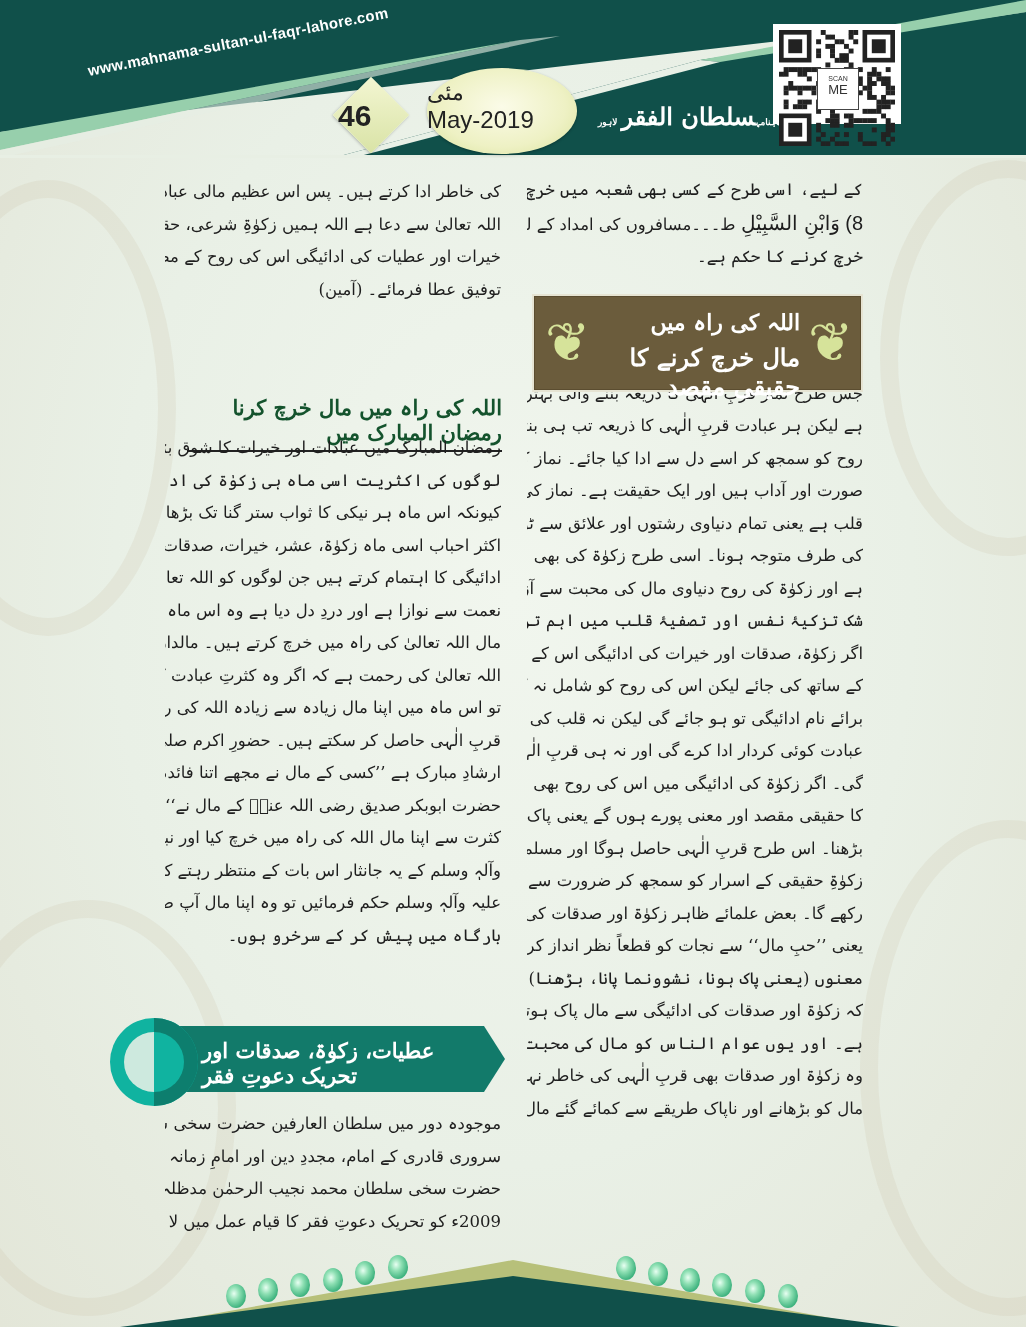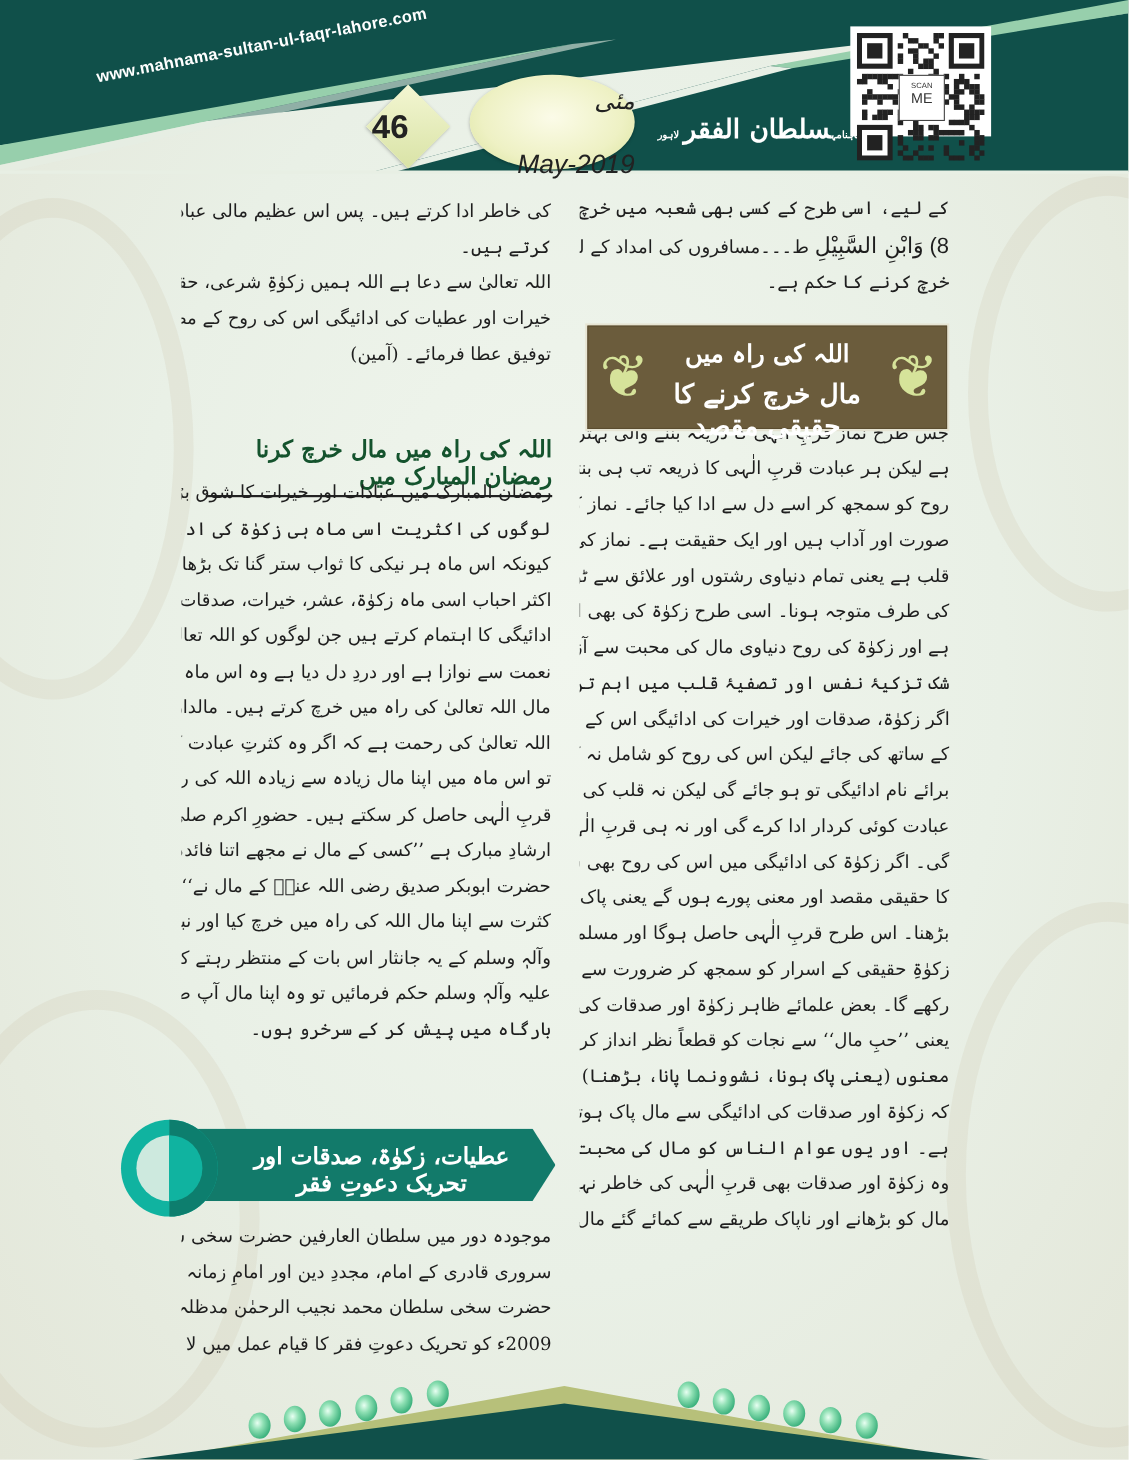--- a/index.html
+++ b/index.html
@@ -9,54 +9,54 @@
     font-family: "DejaVu Sans", sans-serif;
   }
   .bg-swirl { position:absolute; border-radius:50%; border:18px solid rgba(200,190,160,0.18); pointer-events:none; }
   
   .hdr { position:absolute; left:0; top:0; width:1026px; height:160px; }
   .hdr svg { position:absolute; left:0; top:0; }
   .url { position:absolute; left:88px; top:62px; color:#ffffff; font-family:"Liberation Sans", sans-serif; font-weight:bold; font-size:15px; transform:rotate(-11deg); transform-origin:left center; letter-spacing:0.3px; }
   .pagenum { position:absolute; left:338px; top:82px; width:68px; height:68px; }
   .pagenum .diamond { position:absolute; left:6px; top:6px; width:54px; height:54px; transform:rotate(45deg); background:linear-gradient(135deg,#f3f6d2,#d9e3a6); box-shadow:0 1px 3px rgba(0,0,0,0.25); }
   .pagenum span { position:absolute; left:0; top:17px; width:68px; font-family:"Liberation Sans", sans-serif; font-weight:bold; font-size:30px; color:#222; }
-  .date-oval { position:absolute; left:427px; top:68px; width:150px; height:86px; border-radius:50%; background:radial-gradient(ellipse at 50% 45%, #fbfbe8 0%, #eef1c4 60%, #d9e29a 100%); box-shadow:0 1px 3px rgba(0,0,0,0.3); text-align:right;font-style:italic; }
+  .date-oval { position:absolute; left:427px; top:68px; width:150px; height:86px; border-radius:50%; background:radial-gradient(ellipse at 50% 45%, #fbfbe8 0%, #eef1c4 60%, #d9e29a 100%); box-shadow:0 1px 3px rgba(0,0,0,0.3); text-align:left; }
   .date-urdu { display:block; margin-top:12px; font-family:"DejaVu Serif", serif; font-size:22px; color:#222; line-height:26px; }
-  .date-en { display:block; font-family:"Liberation Sans", sans-serif; font-size:24px; color:#222; line-height:28px;margin-top:30px; }
+  .date-en { display:block; font-family:"Liberation Sans", sans-serif; font-size:24px; color:#222; line-height:28px; }
   .logo { position:absolute; left:598px; top:102px; color:#ffffff; font-family:"DejaVu Serif", serif; font-size:24px; font-weight:bold; direction:rtl; }
   .logo small { font-size:9px; font-weight:bold; margin-right:4px; }
   .qr { position:absolute; left:773px; top:24px; width:128px; height:100px; background:#fff; }
   .qr svg { position:absolute; left:6px; top:6px; }
   .qr .scan { position:absolute; left:44px; top:44px; width:40px; height:40px; background:#fff; border:1px solid #444; text-align:center; font-family:"Liberation Sans", sans-serif; }
   .qr .scan b { display:block; font-size:7px; margin-top:6px; color:#333; font-weight:normal; }
   .qr .scan i { display:block; font-style:normal; font-size:13px; color:#333; }
 
   
   .col { position:absolute; direction:rtl; text-align:justify; font-family:"DejaVu Serif", serif; color:#1e1e1e; font-size:16.5px; line-height:32.5px; }
   .col .line { display:block; white-space:nowrap; overflow:hidden; text-align-last:justify; text-align:justify; }
   .col .line.last { text-align-last:right; }
   .right-col { left:527px; top:174px; width:336px; }
   .left-col { left:165px; top:176px; width:336px; }
   .quranic { font-size:20px; }
 
   .banner { position:absolute; left:534px; top:296px; width:325px; height:92px; background:#6b5c3c; border:1px solid #5b4d30; box-shadow:0 0 0 2px #e6e4d3; }
   .banner .orn { position:absolute; top:6px; width:42px; height:80px; color:#d6e39a; font-size:54px; line-height:80px; text-align:center; font-family:"DejaVu Serif", serif; }
   .banner .orn.l { left:10px; } .banner .orn.r { right:10px; }
-  .banner .t1, .banner .t2 { position:absolute; left:60px; width:205px; text-align:center; color:#ffffff; direction:rtl; font-family:"DejaVu Serif", serif; font-weight:bold; }
+  .banner .t1, .banner .t2 { position:absolute; left:60px; width:205px; color:#ffffff; direction:rtl; font-family:"DejaVu Serif", serif; font-weight:bold; }
   .banner .t1 { top:12px; font-size:22px; }
   .banner .t2 { top:46px; font-size:24px; }
 
   .subhead { position:absolute; left:187px; top:395px; width:315px; text-align:right; direction:rtl; font-family:"DejaVu Serif", serif; font-weight:bold; font-size:21px; color:#14532d; border-bottom:2.5px solid #222; padding-bottom:5px; }
 
   .teal-head { position:absolute; left:110px; top:1018px; width:395px; height:90px; }
   .teal-head .bar { position:absolute; left:45px; top:8px; width:350px; height:66px; background:#127a6a; clip-path:polygon(0 0, 94% 0, 100% 50%, 94% 100%, 0 100%); }
   .teal-head .circle { position:absolute; left:0; top:0; width:88px; height:88px; border-radius:50%; background:#10b3a0; }
   .teal-head .circle-inner { position:absolute; left:14px; top:14px; width:60px; height:60px; border-radius:50%; background:linear-gradient(90deg,#cde9de 50%, #10b3a0 50%); }
   .teal-head .circle-half { position:absolute; left:44px; top:0; width:44px; height:88px; border-radius:0 44px 44px 0; background:#0d7e6e; }
-  .teal-head .txt { position:absolute; left:92px; top:20px; width:290px; text-align:center; color:#ffffff; direction:rtl; font-family:"DejaVu Serif", serif; font-weight:bold; font-size:21px; }
+  .teal-head .txt { position:absolute; left:92px; top:20px; width:290px; text-align:left; color:#ffffff; direction:rtl; font-family:"DejaVu Serif", serif; font-weight:bold; font-size:21px; }
 
   .footer { position:absolute; left:0; top:1240px; width:1026px; height:87px; }
   .footer svg { position:absolute; left:0; top:0; }
 </style>
 </head>
 <body>
 
 <div class="bg-swirl" style="left:-80px;top:180px;width:220px;height:420px;"></div>
 <div class="bg-swirl" style="left:-60px;top:900px;width:260px;height:380px;"></div>
 <div class="bg-swirl" style="left:880px;top:160px;width:220px;height:360px;"></div>
@@ -323,21 +323,20 @@
 <div class="banner">
   <div class="orn l">❦</div>
   <div class="orn r">❦</div>
   <div class="t1">اللہ کی راہ میں</div>
   <div class="t2">مال خرچ کرنے کا حقیقی مقصد</div>
 </div>
 
 <div class="col left-col">
   <div id="lp0">
       <span class="line">کی خاطر ادا کرتے ہیں۔ پس اس عظیم مالی عبادت کی روح کو مجروح</span>
-      <span class="line last">کرتے ہیں۔</span>
     </div>
   <div id="lp1">
       <span class="line">اللہ تعالیٰ سے دعا ہے اللہ ہمیں زکوٰۃِ شرعی، حقیقی، صدقہ،</span>
       <span class="line">خیرات اور عطیات کی ادائیگی اس کی روح کے مطابق کرنے کی</span>
       <span class="line last">توفیق عطا فرمائے۔ (آمین)</span>
     </div>
 </div>
 <div class="subhead">اللہ کی راہ میں مال خرچ کرنا رمضان المبارک میں</div>
 <div class="col left-col" style="top:432px;">
   <div id="lp2">

